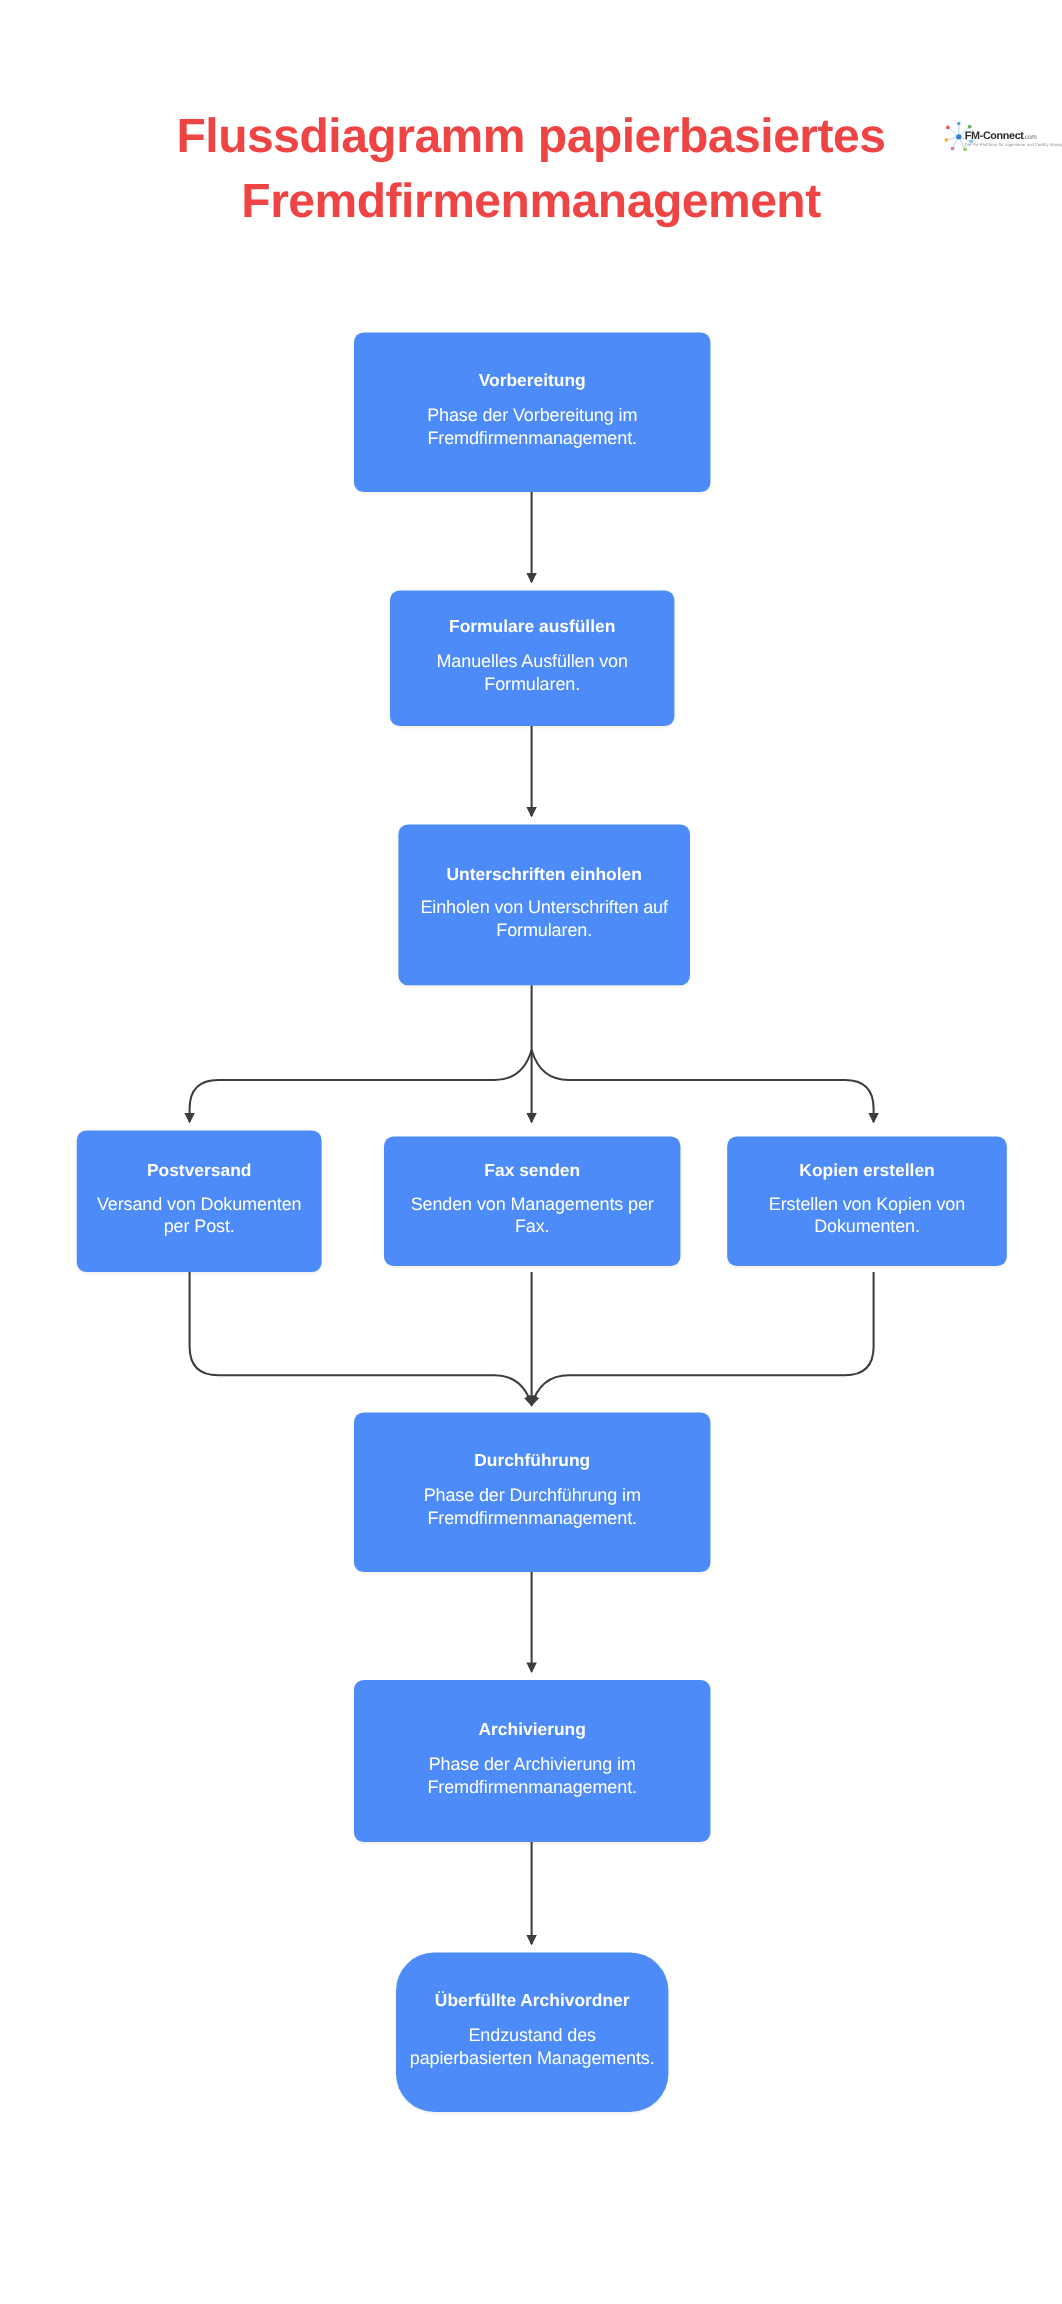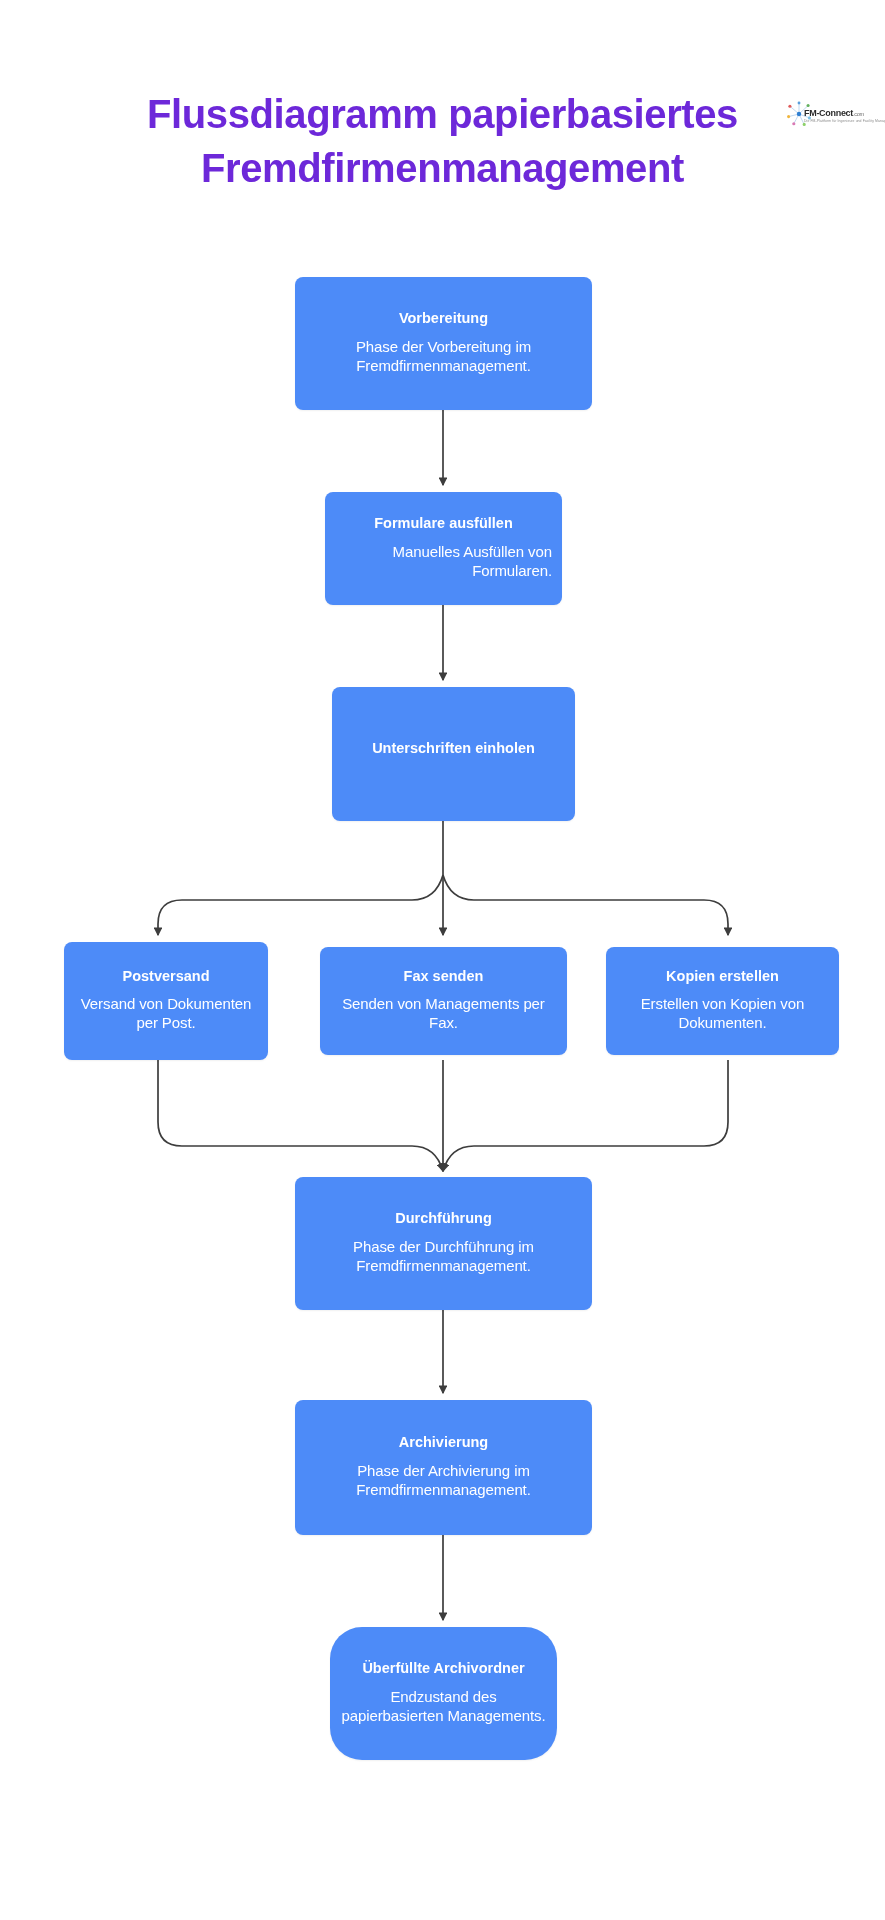--- a/index.html
+++ b/index.html
@@ -18,21 +18,21 @@
   
   #header {
     position: absolute;
     top: 88px; left: 0; width: 885px;
     text-align: center;
   }
   #page-title {
     display: inline;
     font-size: 40px;
     font-weight: bold;
-    color: #6d28d9;
+    color: #ef4444;
     letter-spacing: -0.4px;
     line-height: 1.34;
   }
   #brand-logo {
     position: absolute;
     left: 786px; top: 100px;
     width: 60px; height: 30px;
   }
   #brand-logo .logo-mark {
     position: absolute;
@@ -163,27 +163,28 @@
 
       <path d="M 443 1535 L 443 1620" marker-end="url(#arrow)"></path>
     </g>
   </svg>
 
   <div class="node" style="left:295px; top:277px; width:297px; height:133px;">
     <div class="node-title">Vorbereitung</div>
     <div class="node-desc">Phase der Vorbereitung im Fremdfirmenmanagement.</div>
   </div>
 
-  <div class="node" style="left:325px; top:492px; width:237px; height:113px;text-align:right;">
+  <div class="node" style="left:325px; top:492px; width:237px; height:113px;">
     <div class="node-title">Formulare ausfüllen</div>
     <div class="node-desc">Manuelles Ausfüllen von Formularen.</div>
   </div>
 
   <div class="node" style="left:332px; top:687px; width:243px; height:134px;">
     <div class="node-title">Unterschriften einholen</div>
+    <div class="node-desc">Einholen von Unterschriften auf Formularen.</div>
   </div>
 
   <div class="node" style="left:64px; top:942px; width:204px; height:118px;">
     <div class="node-title">Postversand</div>
     <div class="node-desc">Versand von Dokumenten per Post.</div>
   </div>
 
   <div class="node" style="left:320px; top:947px; width:247px; height:108px;">
     <div class="node-title">Fax senden</div>
     <div class="node-desc">Senden von Managements per Fax.</div>

